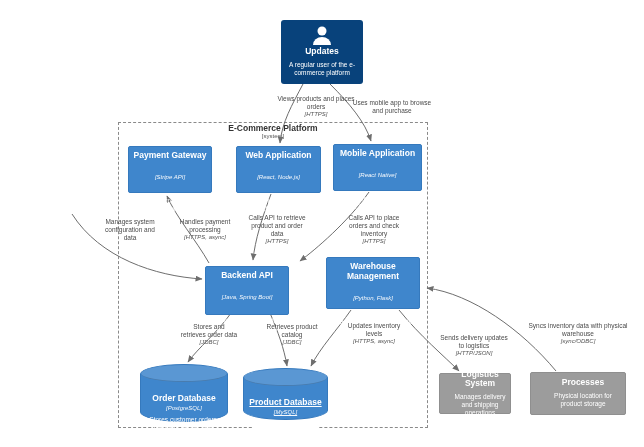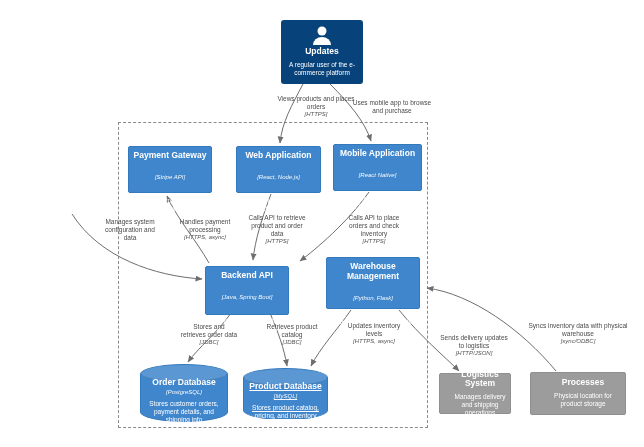--- a/index.html
+++ b/index.html
@@ -11,39 +11,43 @@
               border: 1.5px dashed #8a8a8a; background: transparent; }
   .boundary-title { position: absolute; left: 118px; top: 124px; width: 310px; text-align: center;
                     color: #333; font-size: 8.5px; font-weight: bold; line-height: 1.1; }
   .boundary-sub { display: block; font-weight: normal; font-size: 6px; color: #555; }
 
   .node { position: absolute; color: #fff; text-align: center; padding: 4px 3px;
           display: flex; flex-direction: column; align-items: center; justify-content: flex-start; }
   .person { background: #08427b; border-radius: 3px; }
   .container { background: #3f86cc; border: 1px solid #3579bd; border-radius: 2px; gap: 12px; }
   .ext { background: #9c9c9c; border: 1px solid #8f8f8f; border-radius: 2px; justify-content: center; padding-left: 13px; }
-  .db  { background: #3f86cc; border: 1px solid #3579bd; border-radius: 44px / 10px; padding-top: 13px; }
+  .db  { background: #3f86cc; border: 1px solid #3579bd; border-radius: 44px / 10px; padding-top: 29px; }
   .db::before { content: ""; position: absolute; left: 0; right: 0; top: 0; height: 16px;
                 border-radius: 50%; background: rgba(255,255,255,0.14);
                 border-bottom: 1px solid rgba(0,0,0,0.18); }
   .node .title { font-weight: bold; font-size: 8.5px; line-height: 1.15; position: relative; }
   .node .tech  { font-style: italic; font-size: 6px; line-height: 1.2; margin-top: 1px; position: relative; opacity: .95; }
   .node .desc  { font-size: 6.5px; line-height: 1.25; margin-top: 4px; position: relative; }
   .person-icon { margin: 2px 0 2px; }
 
   .edge-label { position: absolute; text-align: center; color: #4a4a4a;
                 font-size: 6.5px; line-height: 1.25; }
   .edge-label .tech { font-style: italic; font-size: 6px; color: #555; }
 </style>
 </head>
 <body>
 
 <div class="canvas">
 
   <div class="boundary"></div>
+  <div class="boundary-title">
+    <span>E-Commerce Platform</span>
+    <span class="boundary-sub">[system]</span>
+  </div>
 
   <svg class="edges">
     <defs>
       <marker id="arw" markerWidth="8" markerHeight="7" refX="6.5" refY="3" orient="auto">
         <path d="M0,0 L7,3 L0,6 z" fill="#6e6e6e"></path>
       </marker>
     </defs>
     <g fill="none" stroke="#6e6e6e" stroke-width="1">
       <path d="M303,84 C292,105 282,122 280,143" marker-end="url(#arw)"></path>
       <path d="M330,84 C350,104 365,122 371,141" marker-end="url(#arw)"></path>

